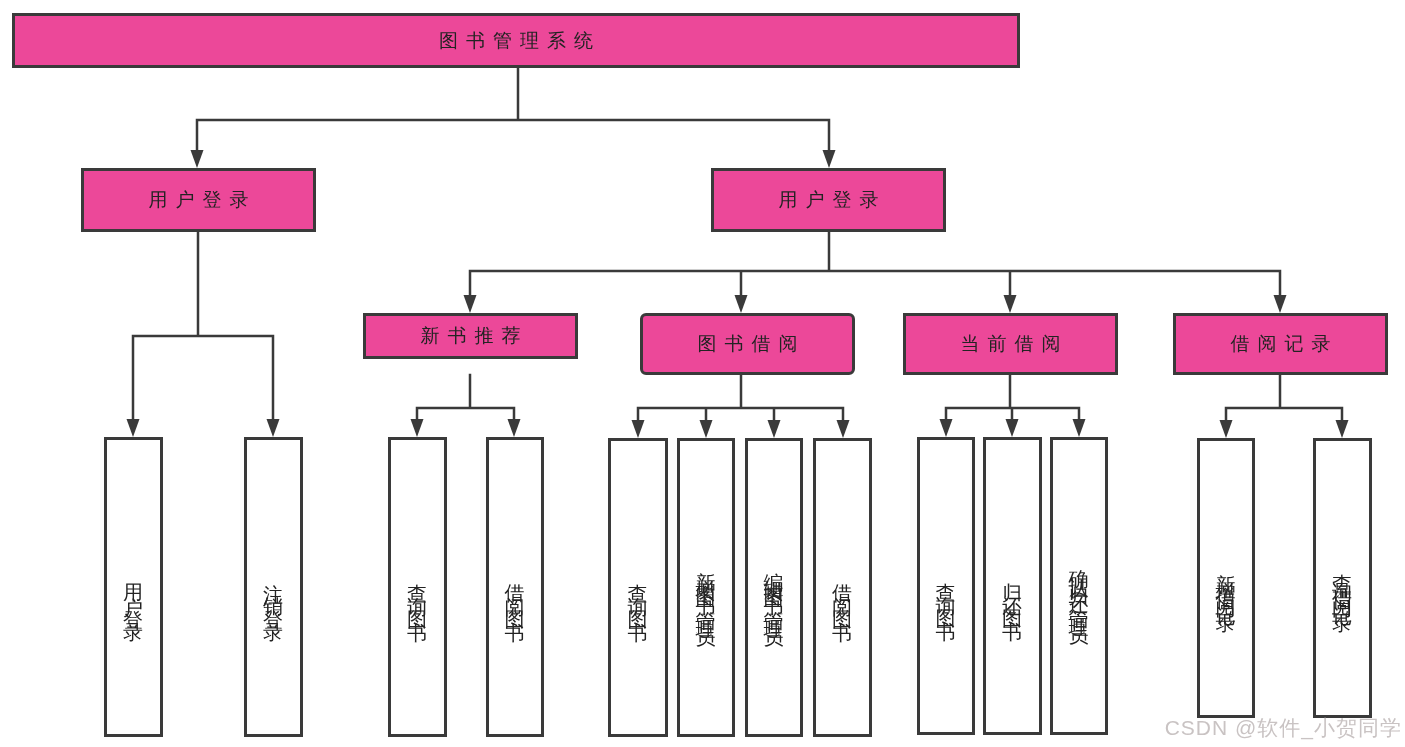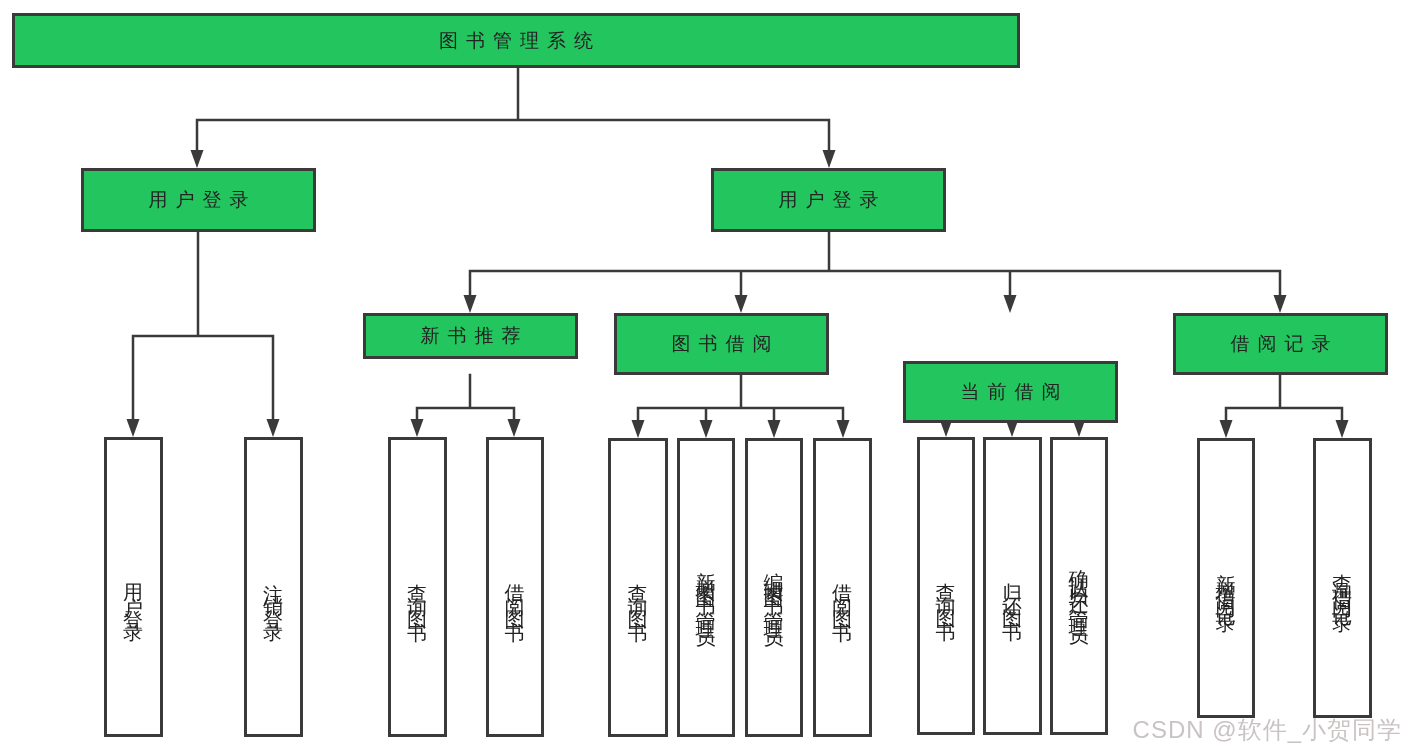--- a/index.html
+++ b/index.html
@@ -8,21 +8,21 @@
     position:relative;
     width:1405px;height:747px;
     background:#ffffff;
     font-family:"Liberation Sans", sans-serif;
     overflow:hidden;
   }
   .connectors{position:absolute;left:0;top:0;z-index:1;}
   .hbox{
     position:absolute;z-index:2;
     box-sizing:border-box;
-    background:#22c55e;
+    background:#ec4899;
     border:3px solid #3a3a3a;
     display:flex;align-items:center;justify-content:center;
     font-size:19px;color:#232323;letter-spacing:8px;
     white-space:nowrap;
   }
   .hbox span{margin-right:-8px;}
   .leaf{
     position:absolute;z-index:2;
     box-sizing:border-box;
     background:#ffffff;
@@ -34,21 +34,21 @@
     text-orientation:mixed;
     font-size:20px;color:#232323;
     letter-spacing:13px;
     margin-bottom:-13px;
     line-height:1;
   }
   .leaf.long span{letter-spacing:8px;margin-bottom:-8px;}
   .watermark{
     position:absolute;z-index:5;
     right:3px;top:714px;
-    font-size:24px;color:#c9c3c3;
+    font-size:21px;color:#c9c3c3;
     letter-spacing:1px;white-space:nowrap;
   }
 </style>
 </head>
 <body>
 
 <div class="canvas">
 
   <svg class="connectors" width="1405" height="747" viewBox="0 0 1405 747">
     <defs>
@@ -90,24 +90,24 @@
   <div class="hbox" style="left:81px;top:168px;width:235px;height:64px;">
     <span>用户登录</span>
   </div>
   <div class="hbox" style="left:711px;top:168px;width:235px;height:64px;">
     <span>用户登录</span>
   </div>
 
   <div class="hbox" style="left:363px;top:313px;width:215px;height:46px;">
     <span>新书推荐</span>
   </div>
-  <div class="hbox" style="left:614px;top:313px;width:215px;height:62px;">
+  <div class="hbox" style="left:640px;top:313px;width:215px;height:62px;border-radius:6px;">
     <span>图书借阅</span>
   </div>
-  <div class="hbox" style="left:903px;top:313px;width:215px;height:62px;margin-top:48px;">
+  <div class="hbox" style="left:903px;top:313px;width:215px;height:62px;">
     <span>当前借阅</span>
   </div>
   <div class="hbox" style="left:1173px;top:313px;width:215px;height:62px;">
     <span>借阅记录</span>
   </div>
 
   <div class="leaf" style="left:104px;top:437px;width:59px;height:300px;">
     <span>用户登录</span>
   </div>
   <div class="leaf" style="left:244px;top:437px;width:59px;height:300px;">

